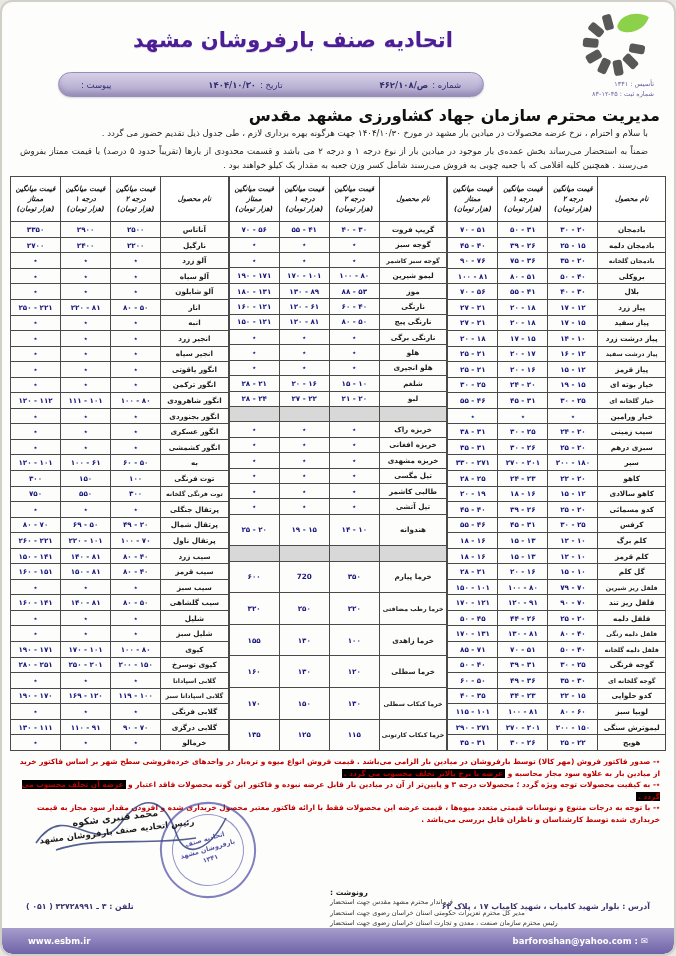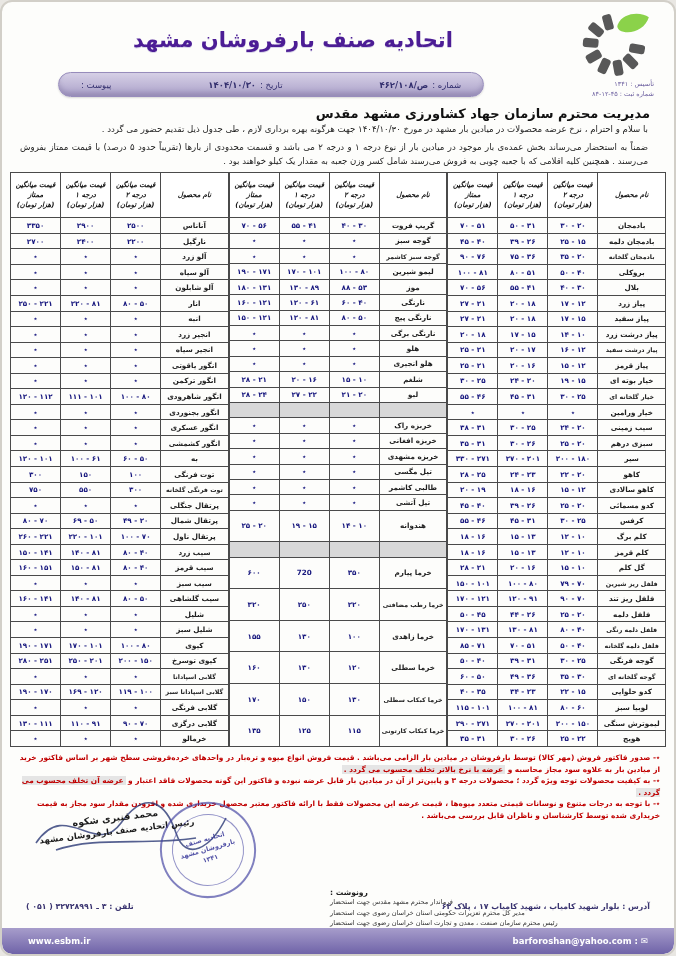--- a/index.html
+++ b/index.html
@@ -24,21 +24,21 @@
     background:linear-gradient(#d6d0e6,#aba1c9);
     border:1px solid #978cbb; border-radius:13px;
     display:flex; align-items:center; justify-content:space-between;
     padding:0 22px; font-size:8.5px; color:#332f6e;
     box-shadow:inset 0 -4px 4px rgba(90,80,130,.25), 0 1px 2px rgba(0,0,0,.15);
   }
   .num-pill b { font-weight:normal; }
   .num-pill .val { direction:ltr; unicode-bidi:isolate; font-weight:bold; margin-right:4px; }
   .pill-seg { display:flex; align-items:center; }
   
-  .recipient { margin:4px 24px 2px; font-size:13px; font-weight:bold; color:#111;text-align:right; }
+  .recipient { margin:4px 14px 2px; font-size:16px; font-weight:bold; color:#111;text-align:right; }
   .body-text { margin:0 26px 4px 18px; font-size:8.6px; color:#1c1c1c; text-align:justify; line-height:1.6; }
   
   .tbl-zone { display:flex; flex-direction:row-reverse; margin:2px 8px 0; }
   table.price-group { border-collapse:collapse; width:33.33%; table-layout:fixed; }
   table.price-group th, table.price-group td {
     border:1px solid #4a4a4a; overflow:hidden;
   }
   table.price-group th {
     font-size:6.9px; font-weight:bold; color:#111; background:#fff;
     white-space:pre-line; line-height:1.5; height:45px; padding:1px;font-style:italic;
@@ -47,21 +47,21 @@
   table.price-group td { height:15.4px; padding:0 1px; }
   td.name { font-size:7.2px; color:#222; font-weight:bold; text-align:center; white-space:nowrap; }
   td.num  { font-size:7.2px; color:#17177e; font-weight:bold; text-align:center;
             direction:ltr; unicode-bidi:isolate; white-space:nowrap; }
   tr.gray-row td { background:#d8d8d8; }
   tr.tall-row td { height:31.6px; }
   td.name.small { font-size:6.3px; }
   
   .notes { margin:5px 14px 0; }
   .note-line { font-size:7.4px; color:#c00000; text-align:right; line-height:1.55; font-weight:bold; }
-  .note-line mark { background:#e5e5e5; color:#c00000; padding:0 2px; }
+  .note-line mark { background:#000000; color:#c00000; padding:0 2px; }
   
   .sig-zone { position:absolute; left:18px; top:792px; width:300px; height:130px; }
   .scribble { position:absolute; left:6px; top:-6px; opacity:.9; }
   .sig-text { position:absolute; left:18px; top:18px; transform:rotate(-7deg); text-align:center; }
   .sig-name { font-size:9.5px; font-weight:bold; color:#1c1c1c; }
   .sig-title { font-size:8.5px; font-weight:bold; color:#1c1c1c; margin-top:3px; }
   .stamp {
     position:absolute; left:140px; top:8px; width:96px; height:96px; border-radius:50%;
     border:2.5px solid rgba(62,62,158,.65); transform:rotate(-16deg);
     display:flex; align-items:center; justify-content:center;

